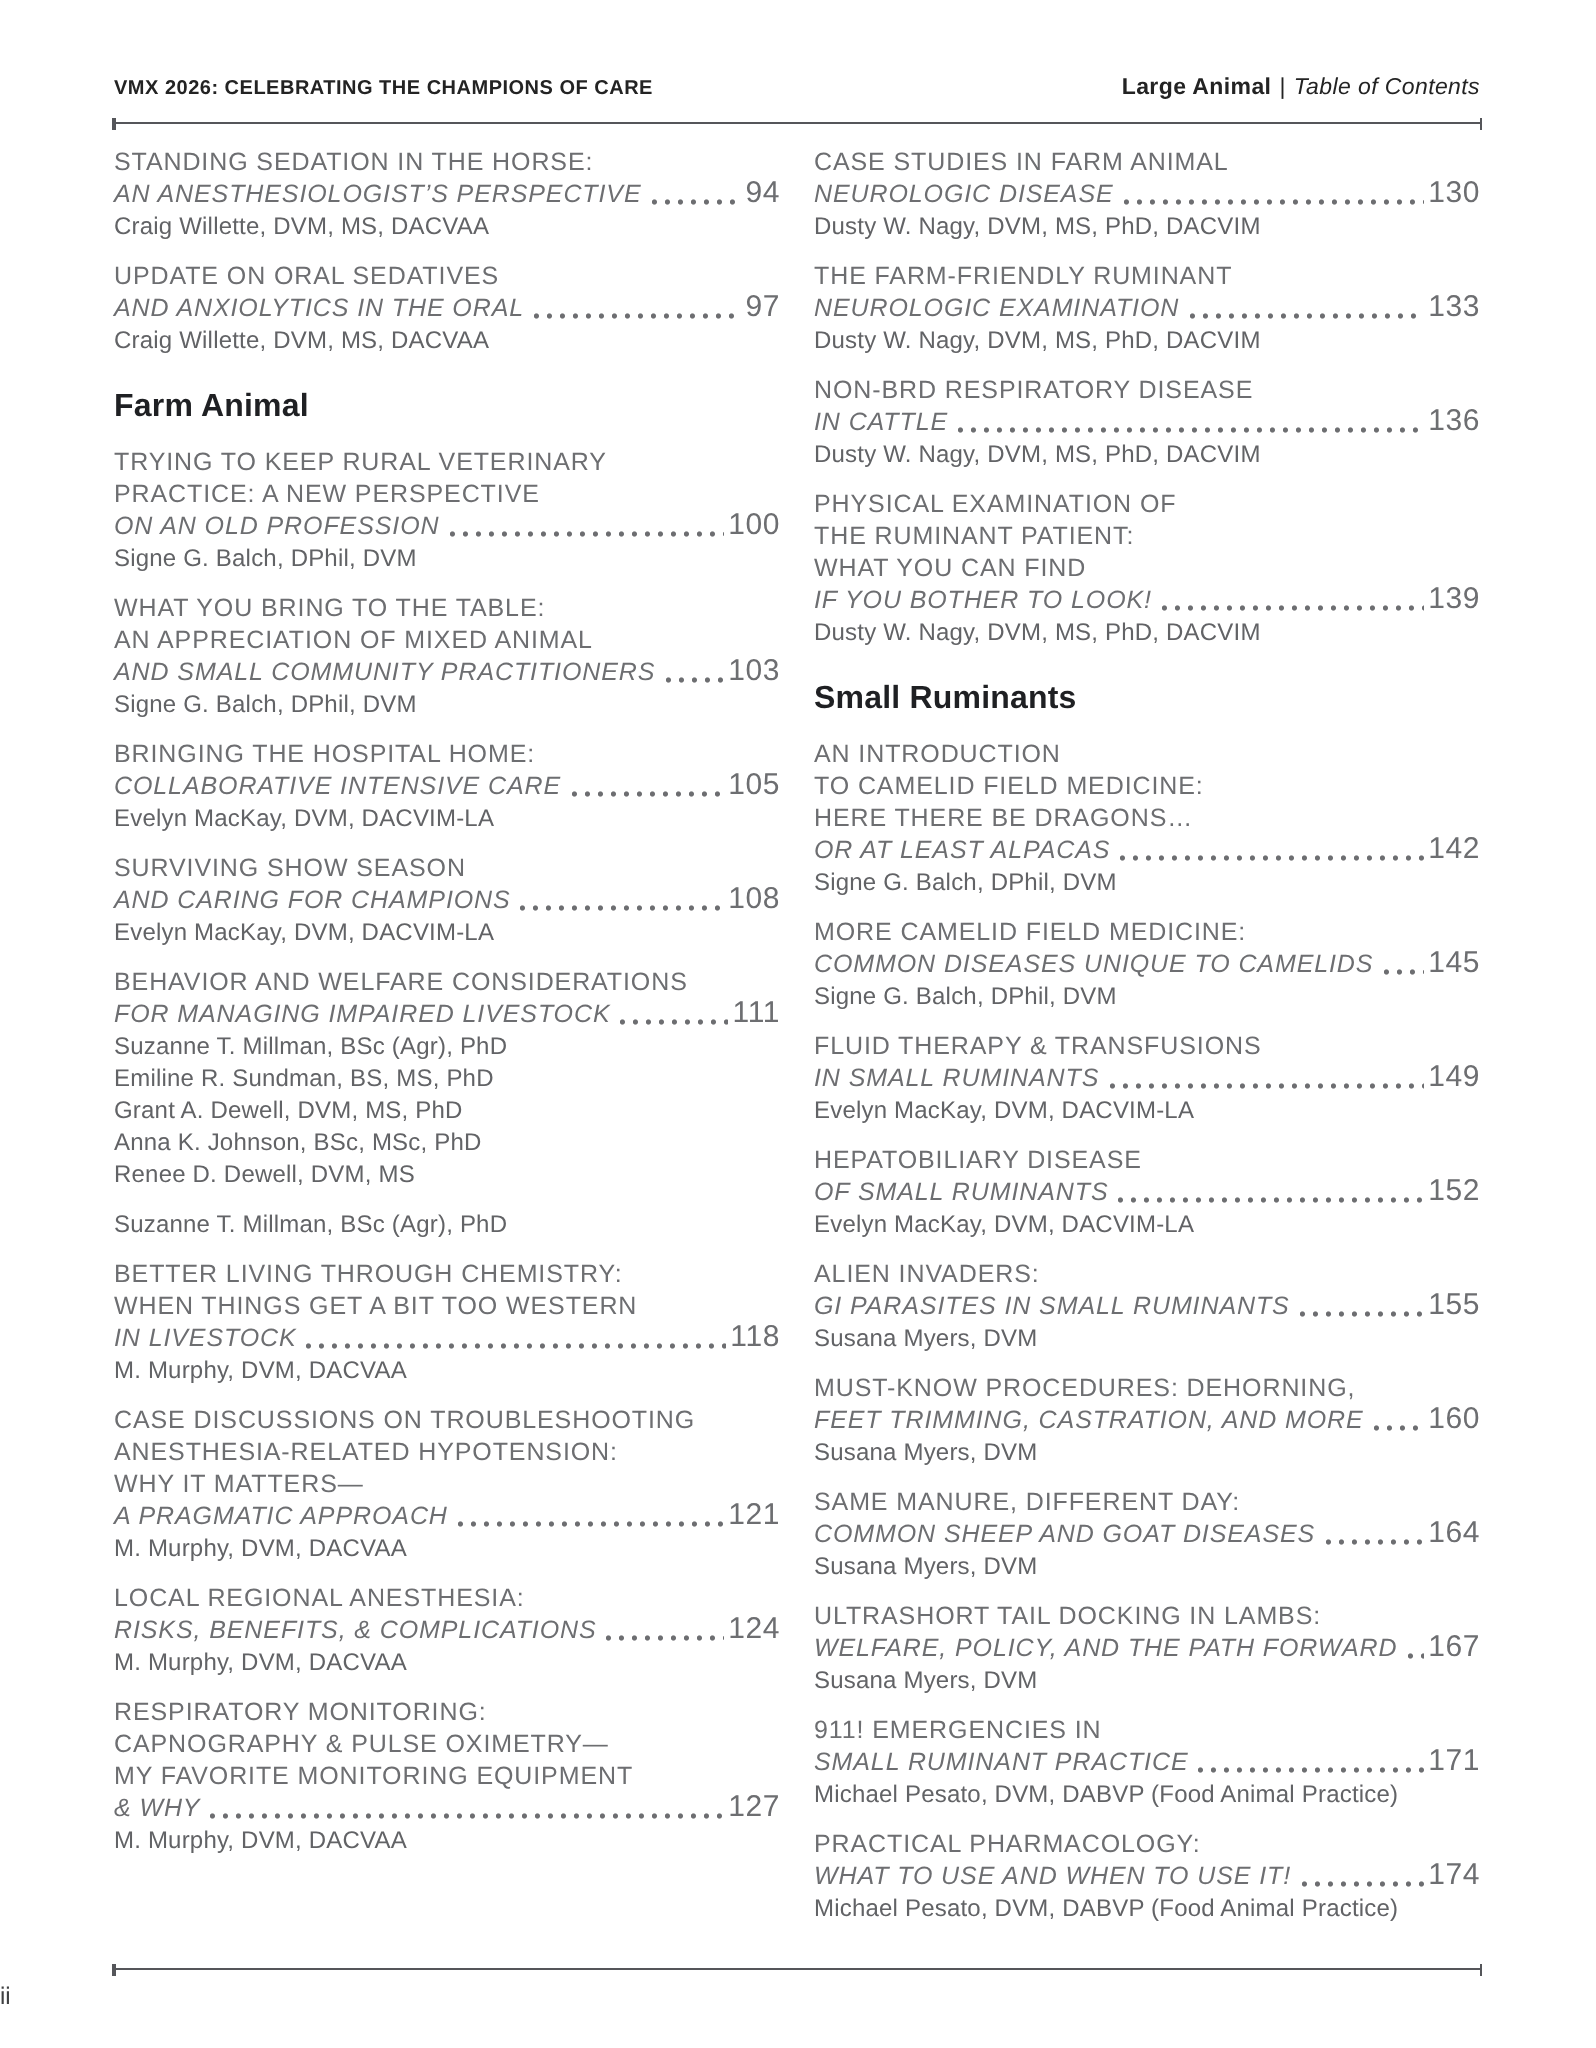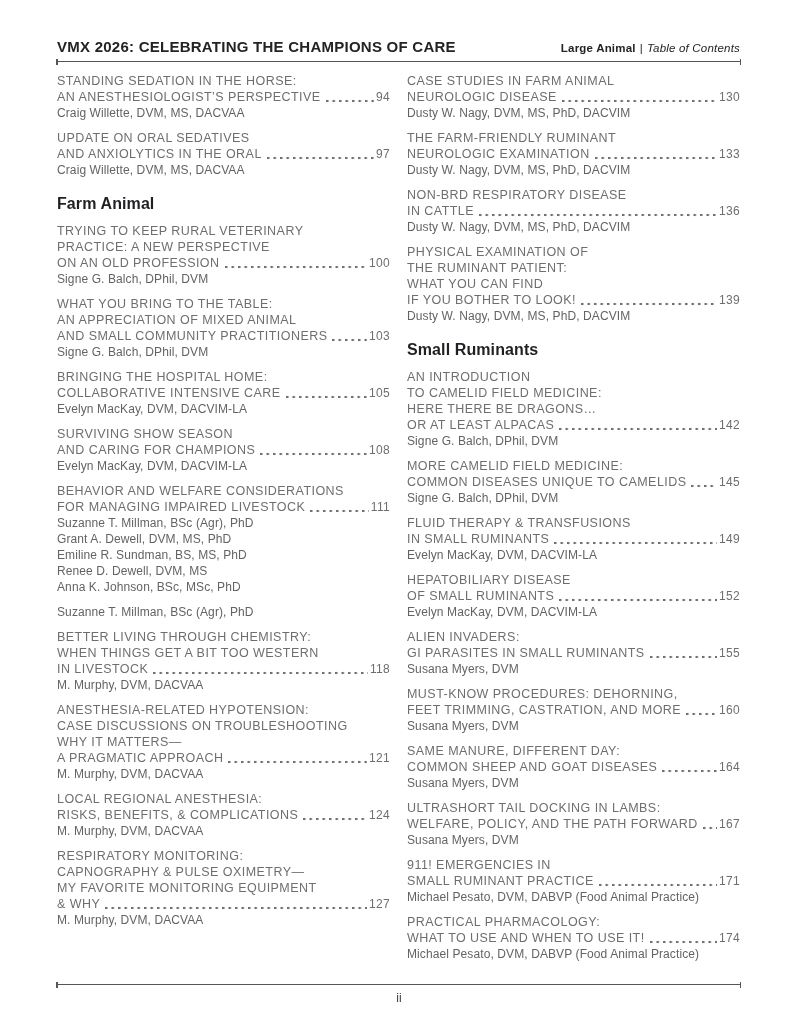--- a/index.html
+++ b/index.html
@@ -9,51 +9,51 @@
     --rule-gray:#55565a;
     --header-ink:#232323;
   }
   *{box-sizing:border-box;}
   html,body{margin:0;padding:0;background:#ffffff;}
   body{font-family:"Liberation Sans",sans-serif;}
   .page{position:relative;width:798px;height:1024px;background:#ffffff;overflow:hidden;}
 
   
   .header{position:absolute;left:57px;right:58px;top:38px;display:flex;justify-content:space-between;align-items:baseline;color:var(--header-ink);}
-  .header-left{font-weight:bold;font-size:15px;letter-spacing:.25px;}
+  .header-left{font-weight:bold;font-size:10px;letter-spacing:.25px;}
   .header-right{font-size:11.5px;letter-spacing:.2px;}
   .hr-bold{font-weight:bold;}
   .hr-sep{margin:0 4px;font-weight:normal;}
   .hr-italic{font-style:italic;}
 
   
   .rule{position:absolute;left:57px;right:58px;height:0;border-top:1.5px solid var(--rule-gray);}
   .rule.top{top:61px;}
   .rule.bottom{top:984px;}
   .rule::before,.rule::after{content:"";position:absolute;top:-3.5px;width:1.5px;height:6px;background:var(--rule-gray);}
   .rule::before{left:-1px;}
   .rule::after{right:-1px;}
 
   
   .columns{position:absolute;left:57px;right:58px;top:73px;display:flex;gap:17px;}
   .col{flex:1 1 0;min-width:0;}
 
   .entry{margin-bottom:9px;}
   .tline{font-size:12.5px;line-height:16px;color:var(--title-gray);letter-spacing:.45px;}
   .lastline{display:flex;align-items:flex-end;}
-  .ttext{white-space:nowrap;}
+  .ttext{white-space:nowrap;font-style:italic;}
   .dots{flex:1 1 auto;height:4px;margin:0 2px 2.5px 5px;
         background-image:radial-gradient(circle at 1.2px 2px, var(--title-gray) 1.05px, rgba(0,0,0,0) 1.55px);
         background-size:6.5px 4px;background-repeat:repeat-x;background-position:left bottom;}
-  .pg{font-size:12px;line-height:16px;color:var(--title-gray);letter-spacing:.3px;white-space:nowrap;}
+  .pg{font-size:15px;line-height:16px;color:var(--title-gray);letter-spacing:.3px;white-space:nowrap;}
   .author{font-size:12px;line-height:16px;color:var(--author-gray);letter-spacing:.1px;}
   .section{font-size:16px;font-weight:bold;color:var(--heading-ink);line-height:20px;margin:16px 0 9px 0;letter-spacing:.1px;}
 
   
-  .footer-page{position:absolute;top:991px;left:0;right:0;text-align:center;font-size:12px;color:#3f4042;}
+  .footer-page{position:absolute;top:991px;left:0;right:0;font-size:12px;color:#3f4042;}
 </style>
 </head>
 <body>
 
 <div class="page">
 
   <div class="header">
     <div class="header-left">VMX 2026: CELEBRATING THE CHAMPIONS OF CARE</div>
     <div class="header-right">
       <span class="hr-bold">Large Animal</span><span class="hr-sep">|</span><span class="hr-italic">Table of Contents</span>
@@ -136,46 +136,46 @@
         <div class="entry">
           <div class="title">
             <div class="tline">BEHAVIOR AND WELFARE CONSIDERATIONS</div>
             <div class="tline lastline">
               <span class="ttext">FOR MANAGING IMPAIRED LIVESTOCK</span>
               <span class="dots"></span>
               <span class="pg">111</span>
             </div>
           </div>
           <div class="author">Suzanne T. Millman, BSc (Agr), PhD</div>
+          <div class="author">Emiline R. Sundman, BS, MS, PhD</div>
           <div class="author">Grant A. Dewell, DVM, MS, PhD</div>
-          <div class="author">Emiline R. Sundman, BS, MS, PhD</div>
+          <div class="author">Anna K. Johnson, BSc, MSc, PhD</div>
           <div class="author">Renee D. Dewell, DVM, MS</div>
-          <div class="author">Anna K. Johnson, BSc, MSc, PhD</div>
         </div>
         <div class="entry">
           <div class="title">
           </div>
           <div class="author">Suzanne T. Millman, BSc (Agr), PhD</div>
         </div>
         <div class="entry">
           <div class="title">
             <div class="tline">BETTER LIVING THROUGH CHEMISTRY:</div>
             <div class="tline">WHEN THINGS GET A BIT TOO WESTERN</div>
             <div class="tline lastline">
               <span class="ttext">IN LIVESTOCK</span>
               <span class="dots"></span>
               <span class="pg">118</span>
             </div>
           </div>
           <div class="author">M. Murphy, DVM, DACVAA</div>
         </div>
         <div class="entry">
           <div class="title">
+            <div class="tline">CASE DISCUSSIONS ON TROUBLESHOOTING</div>
             <div class="tline">ANESTHESIA-RELATED HYPOTENSION:</div>
-            <div class="tline">CASE DISCUSSIONS ON TROUBLESHOOTING</div>
             <div class="tline">WHY IT MATTERS—</div>
             <div class="tline lastline">
               <span class="ttext">A PRAGMATIC APPROACH</span>
               <span class="dots"></span>
               <span class="pg">121</span>
             </div>
           </div>
           <div class="author">M. Murphy, DVM, DACVAA</div>
         </div>
         <div class="entry">

